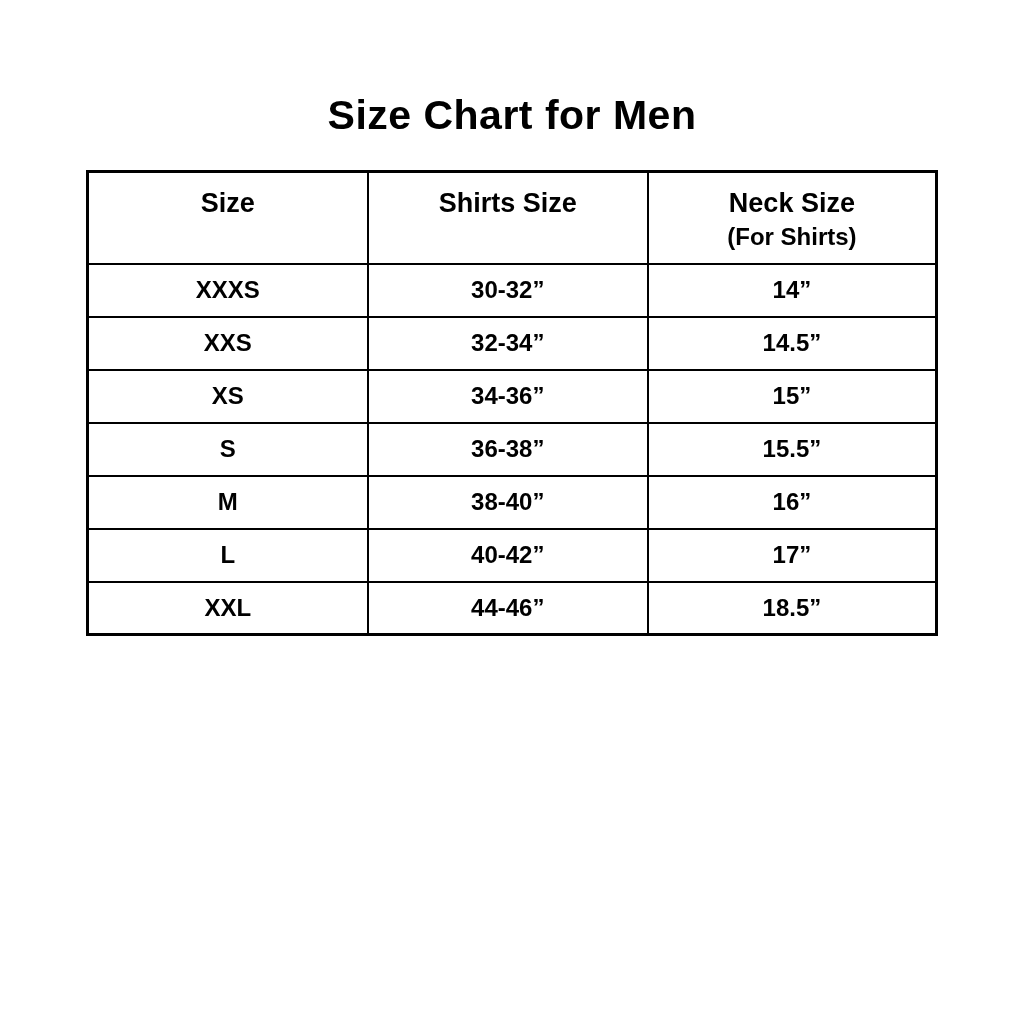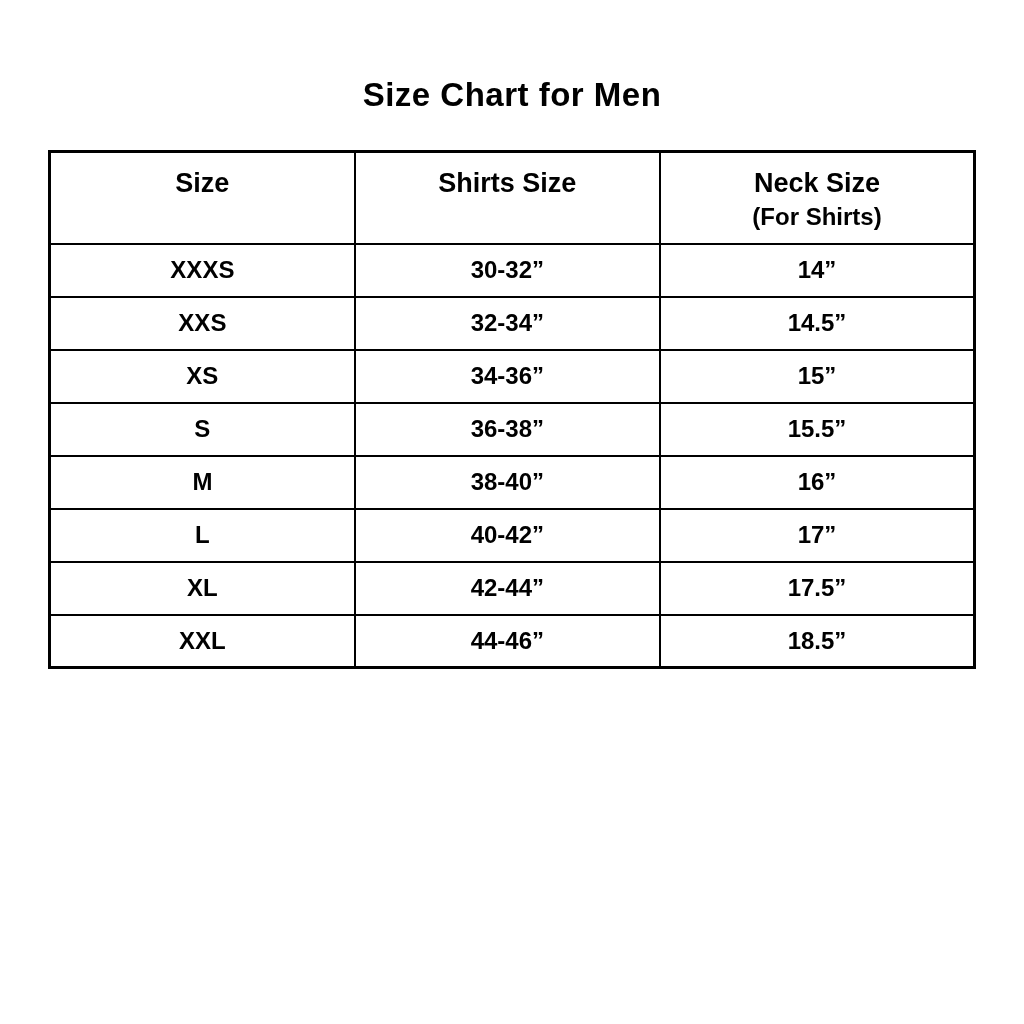--- a/index.html
+++ b/index.html
@@ -9,30 +9,30 @@
     background: #ffffff;
     font-family: "Liberation Sans", sans-serif;
     color: #000000;
   }
   .page {
     width: 1024px;
     height: 1024px;
     background: #ffffff;
   }
   .chart-title {
-    padding-top: 76px;
+    padding-top: 96px;
     text-align: center;
-    font-size: 33px;
+    font-size: 41px;
     font-weight: 700;
     letter-spacing: 0.5px;
     line-height: 38px;
   }
   table.size-chart {
     border-collapse: collapse;
-    width: 928px;
+    width: 852px;
     margin: 36px auto 16px auto;
     table-layout: fixed;
     border: 3px solid #000000;
   }
   table.size-chart th,
   table.size-chart td {
     border: 2px solid #000000;
     text-align: center;
     font-weight: 700;
     background: #ffffff;
@@ -112,25 +112,20 @@
         <td>M</td>
         <td>38-40”</td>
         <td>16”</td>
       </tr>
       <tr>
         <td>L</td>
         <td>40-42”</td>
         <td>17”</td>
       </tr>
       <tr>
-        <td>XL</td>
-        <td>42-44”</td>
-        <td>17.5”</td>
-      </tr>
-      <tr>
         <td>XXL</td>
         <td>44-46”</td>
         <td>18.5”</td>
       </tr>
     </tbody>
   </table>
 
 </div>
 
 </body></html>

